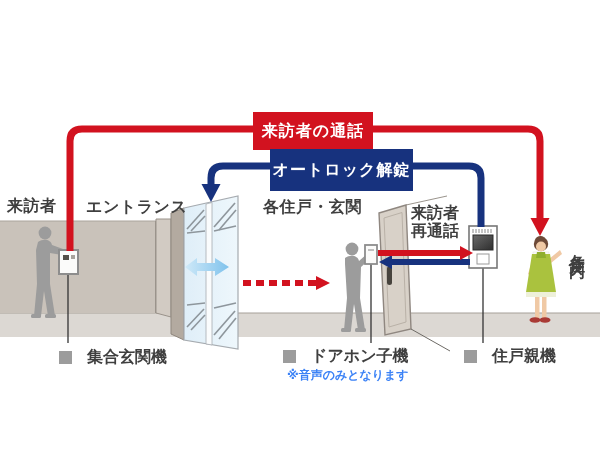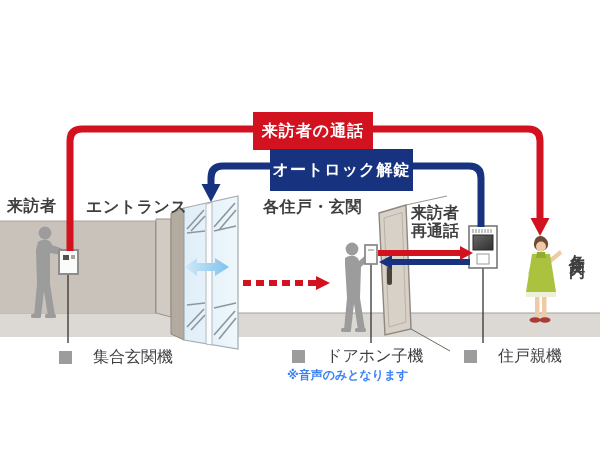--- a/index.html
+++ b/index.html
@@ -13,21 +13,21 @@
   .lbl-vert{
     position:absolute;font-size:16px;font-weight:600;color:#3f3f3f;
     writing-mode:vertical-rl;text-orientation:upright;letter-spacing:3px;
   }
   .banner{
     position:absolute;display:flex;align-items:center;justify-content:center;
     color:#ffffff;font-weight:bold;font-size:16px;letter-spacing:1px;white-space:nowrap;
   }
   .banner-red{background:#d2121f;}
   .banner-blue{background:#17327e;}
-  .legend{position:absolute;display:flex;align-items:center;gap:21px;font-size:16px;font-weight:400;color:#3f3f3f;white-space:nowrap;}
+  .legend{position:absolute;display:flex;align-items:center;gap:15px;font-size:16px;font-weight:700;color:#3f3f3f;white-space:nowrap;}
   .sq{display:inline-block;width:13px;height:13px;background:#9c9c9c;flex:0 0 auto;}
   .two-line{position:absolute;font-size:16px;font-weight:600;color:#3f3f3f;line-height:18px;white-space:nowrap;}
 </style>
 </head>
 <body>
 
 <div id="canvas">
 
   <svg id="scene" width="600" height="449" viewBox="0 0 600 449">
     <defs>
@@ -188,21 +188,21 @@
   <div class="two-line" style="left:411px;top:204px;">
     <div>来訪者</div>
     <div>再通話</div>
   </div>
   <div class="lbl-vert" style="left:566px;top:241px;">各住戸内</div>
 
   <div class="legend" style="left:59px;top:347px;">
     <span class="sq"></span>
     <span>集合玄関機</span>
   </div>
-  <div class="legend" style="left:292px;top:346px;">
+  <div class="legend" style="left:283px;top:346px;">
     <span class="sq"></span>
     <span>ドアホン子機</span>
   </div>
   <div class="lbl-small" style="left:287px;top:367px;">※音声のみとなります</div>
   <div class="legend" style="left:464px;top:346px;">
     <span class="sq"></span>
     <span>住戸親機</span>
   </div>
 
 </div>

